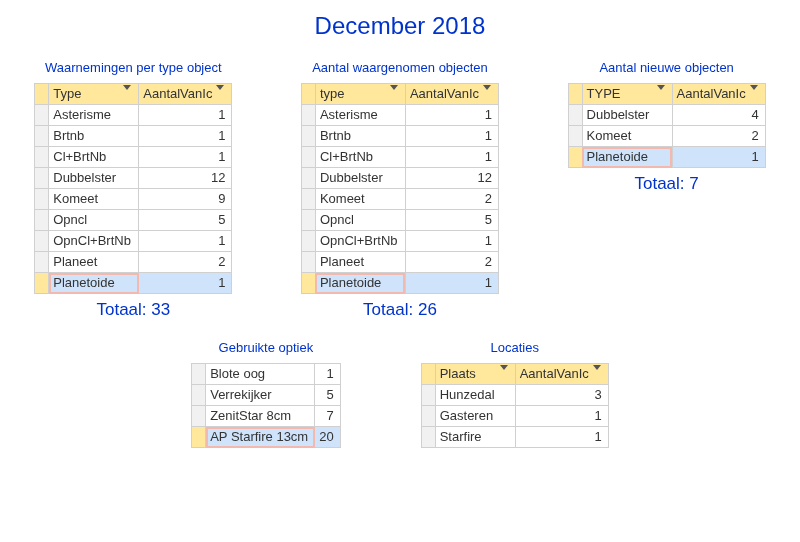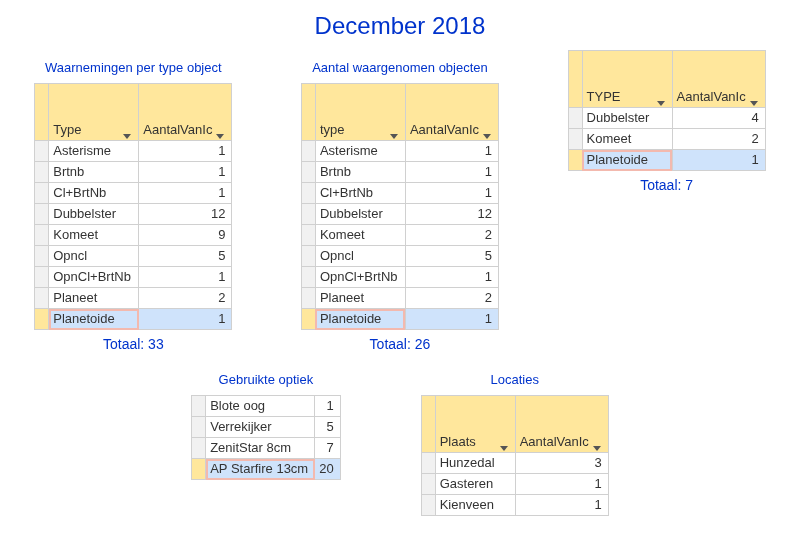--- a/index.html
+++ b/index.html
@@ -63,39 +63,38 @@
     background: #f1f1f1;
     padding: 0 !important;
   }
   th.rowhdr {
     background: #ffe79c !important;
   }
   .name-col { text-align: left; }
   .num-col  { text-align: right; }
   .hdr-text {
     display: flex;
-    align-items: flex-end;
+    align-items: flex-start;
     justify-content: space-between;
     gap: 4px;
-    margin-top: 36px;
   }
   .drop {
     display: inline-block;
     width: 0; height: 0;
     border-left: 4px solid transparent;
     border-right: 4px solid transparent;
     border-top: 5px solid #555;
     margin-right: 1px;
   }
   .sel-row td       { background: #cfe3fb; }
   .sel-row .rowhdr  { background: #ffe79c; }
   .sel-cell         { outline: 2px solid #f3b9ae; outline-offset: -2px; margin-left: 28px; }
   .total {
     color: #0033cc;
-    font-size: 14px;
+    font-size: 17px;
     margin-top: 6px;
     text-align: left;
   }
 </style>
 </head>
 <body>
 
 <h1 class="title">December 2018</h1>
 
 <div class="row">
@@ -232,20 +231,21 @@
             <td class="rowhdr"></td>
             <td class="name-col sel-cell">Planetoide</td>
             <td class="num-col">1</td>
           </tr>
     </tbody>
       </table>
     <div class="total"><span>Totaal: </span><span>26</span></div>
   </div>
 
   <div class="panel">
+    <h2>Aantal nieuwe objecten</h2>
     <table class="grid">
       <tbody>
           <tr>
         <th class="rowhdr"></th>
         <th class="name-col" style="width:90px">
           <span class="hdr-text">
                 <span>TYPE</span>
                 <span class="drop"></span>
               </span>
         </th>
@@ -332,20 +332,20 @@
             <td class="name-col">Hunzedal</td>
             <td class="num-col">3</td>
           </tr>
       <tr>
             <td class="rowhdr"></td>
             <td class="name-col">Gasteren</td>
             <td class="num-col">1</td>
           </tr>
       <tr>
             <td class="rowhdr"></td>
-            <td class="name-col">Kienveen</td>
+            <td class="name-col">Starfire</td>
             <td class="num-col">1</td>
           </tr>
     </tbody>
       </table>
   </div>
 
 </div>
 
 </body></html>

